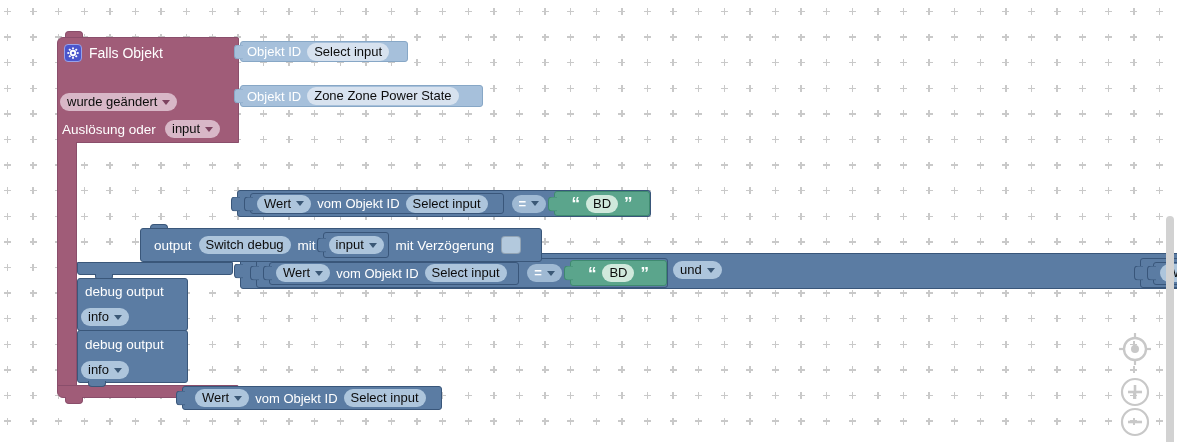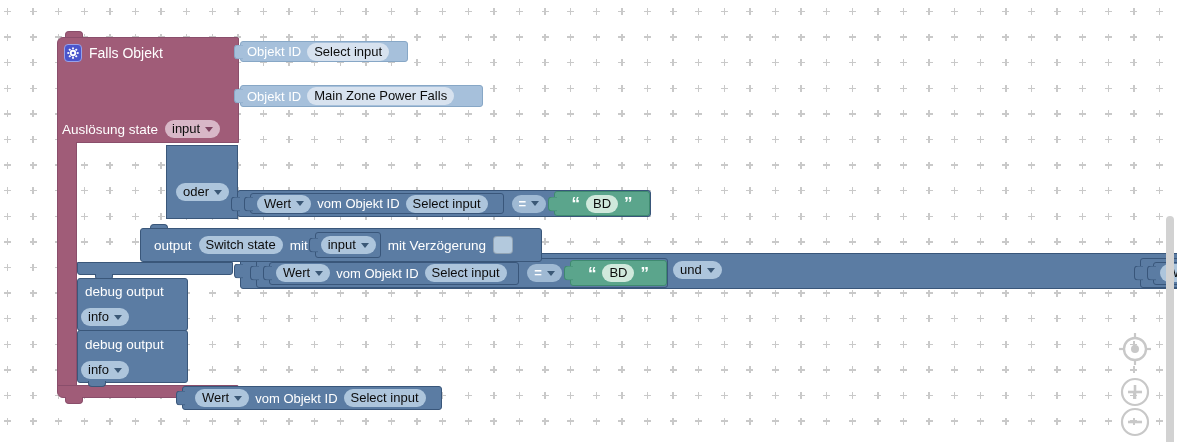--- a/index.html
+++ b/index.html
@@ -842,48 +842,46 @@
             <line x1="0.5" y1="8" x2="3" y2="8"></line>
               <line x1="13" y1="8" x2="15.5" y2="8"></line>
             <line x1="2.8" y1="2.8" x2="4.6" y2="4.6"></line>
               <line x1="11.4" y1="11.4" x2="13.2" y2="13.2"></line>
             <line x1="13.2" y1="2.8" x2="11.4" y2="4.6"></line>
               <line x1="4.6" y1="11.4" x2="2.8" y2="13.2"></line>
           </g>
         </svg>
       </div>
       <span class="abs lbl" style="left:31px;top:7px;font-size:14px;">Falls Objekt</span>
-      <span class="abs lbl" style="left:4px;top:84px;">Auslösung state</span>
+      <span class="abs fld fld-pink" style="left:2px;top:55px;">
+        <span>wurde geändert</span>
+        <span class="tri tri-pink"></span>
+      </span>
+      <span class="abs lbl" style="left:4px;top:84px;">Auslösung oder</span>
       <span class="abs fld fld-pink" style="left:107px;top:82px;">
         <span>input</span>
         <span class="tri tri-pink"></span>
       </span>
     </div>
     <div class="abs pinkbg" style="left:57px;top:142px;width:20px;height:244px;border-top:none;border-bottom:none;"></div>
     <div class="abs pinkbg" style="left:57px;top:385px;width:182px;height:13px;border-radius:0 2px 6px 6px;"></div>
     <div class="abs pinkbg" style="left:65px;top:397px;width:18px;height:7px;border-radius:0 0 4px 4px;border-top:none;"></div>
 
     <div class="abs shadowblk" style="left:240px;top:41px;width:168px;height:21px;padding:0 6px;gap:6px;">
       <span class="ltab"></span>
       <span class="lbl" style="font-size:13px;">Objekt ID</span>
       <span class="fld fld-shadow">Select input</span>
     </div>
     <div class="abs shadowblk" style="left:240px;top:64px;width:243px;height:22px;padding:0 6px;gap:6px;">
       <span class="ltab"></span>
       <span class="lbl" style="font-size:13px;">Objekt ID</span>
-      <span class="fld fld-shadow">Main Zone Power Falls</span>
+      <span class="fld fld-shadow">Zone Zone Power State</span>
     </div>
 
 
-    <div class="abs bluebg" style="left:166px;top:145px;width:72px;height:74px;">
-      <span class="abs fld" style="left:9px;top:37px;">
-        <span>oder</span>
-        <span class="tri"></span>
-      </span>
-    </div>
 
     <div class="abs frame" style="left:237px;top:147px;width:414px;height:27px;padding-left:12px;gap:8px;">
       <span class="ltab"></span>
       <div class="frame" style="width:254px;height:21px;padding:0 6px;gap:6px;">
         <span class="ltab"></span>
         <span class="fld">
           <span>Wert</span>
           <span class="tri"></span>
         </span>
         <span class="lbl" style="font-size:13px;">vom Objekt ID</span>
@@ -939,21 +937,21 @@
           </span>
 
         </div>
 
       </div>
     </div>
 
     <div class="abs bluebg" style="left:150px;top:224px;width:18px;height:6px;border-radius:4px 4px 0 0;border-bottom:none;"></div>
     <div class="abs bluebg" style="left:140px;top:228px;width:402px;height:34px;border-radius:3px;display:flex;align-items:center;gap:7px;padding:0 10px 0 13px;">
       <span class="lbl">output</span>
-      <span class="fld">Switch state</span>
+      <span class="fld">Switch debug</span>
       <span class="lbl">mit</span>
       <div class="frame" style="width:66px;height:26px;padding:0 5px;">
         <span class="ltab"></span>
         <span class="fld">
           <span>input</span>
           <span class="tri"></span>
         </span>
       </div>
       <span class="lbl">mit Verzögerung</span>
       <span class="chk"></span>

